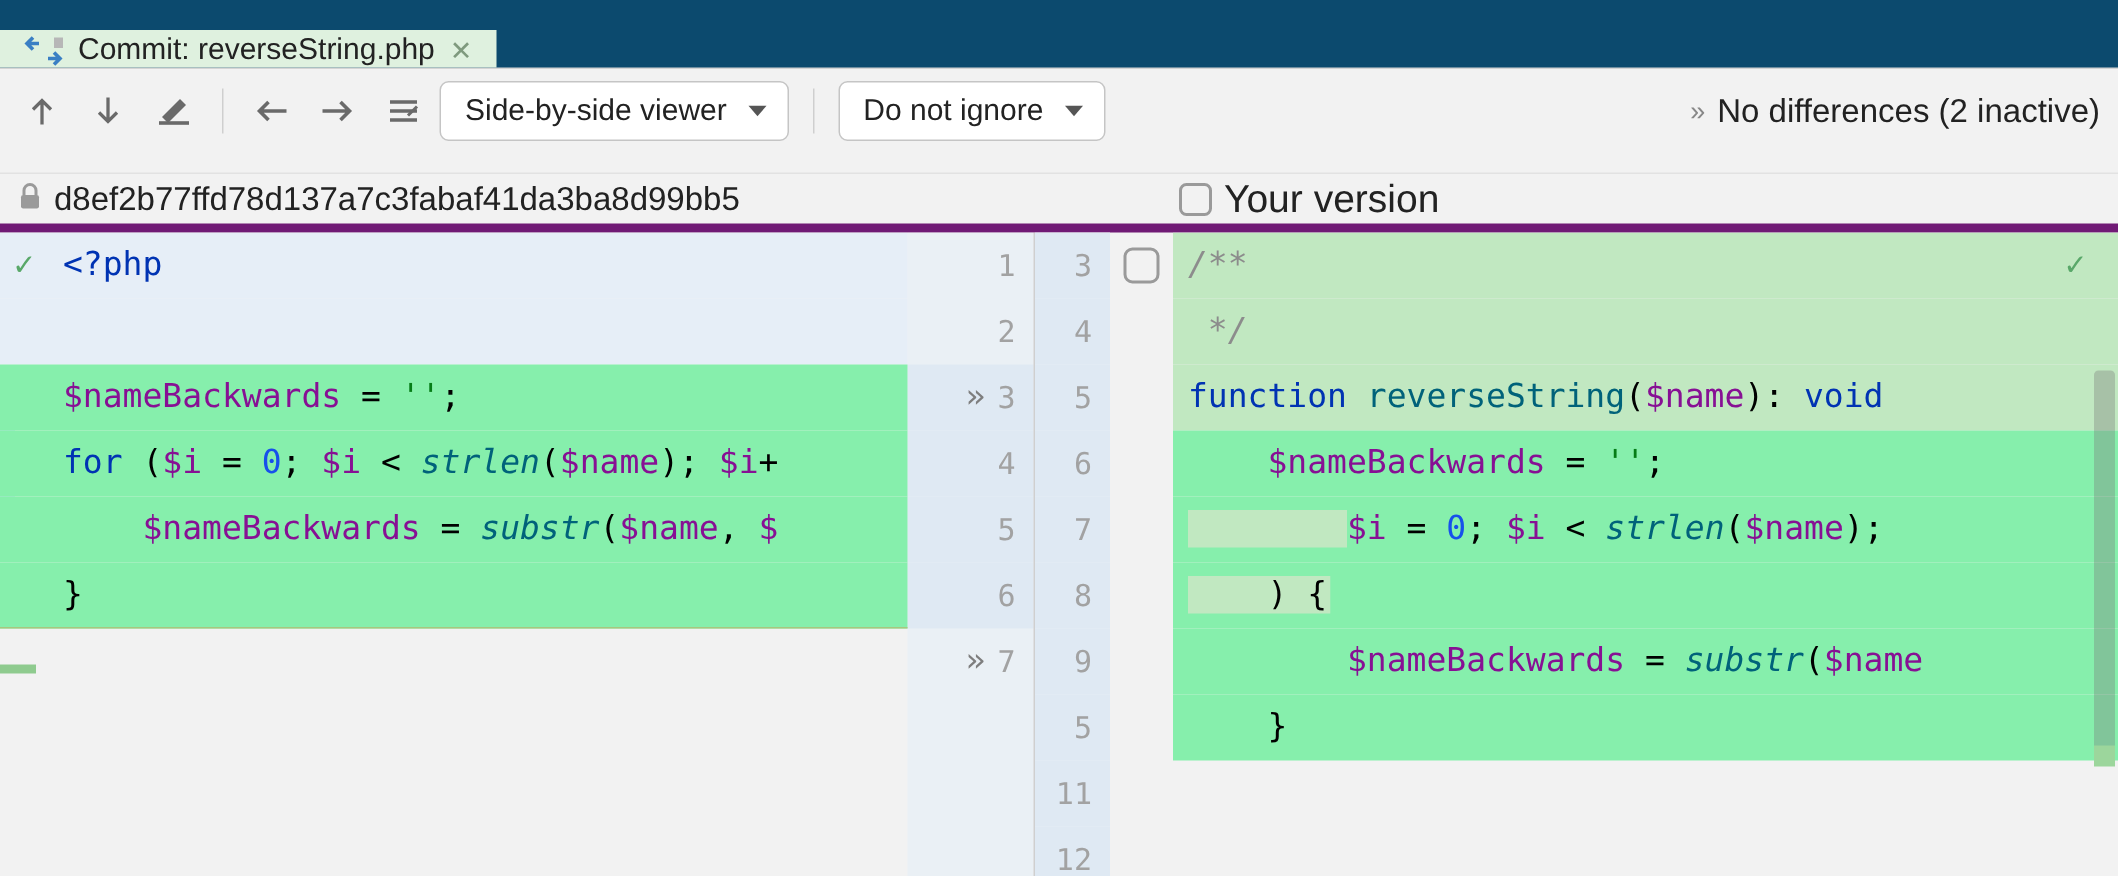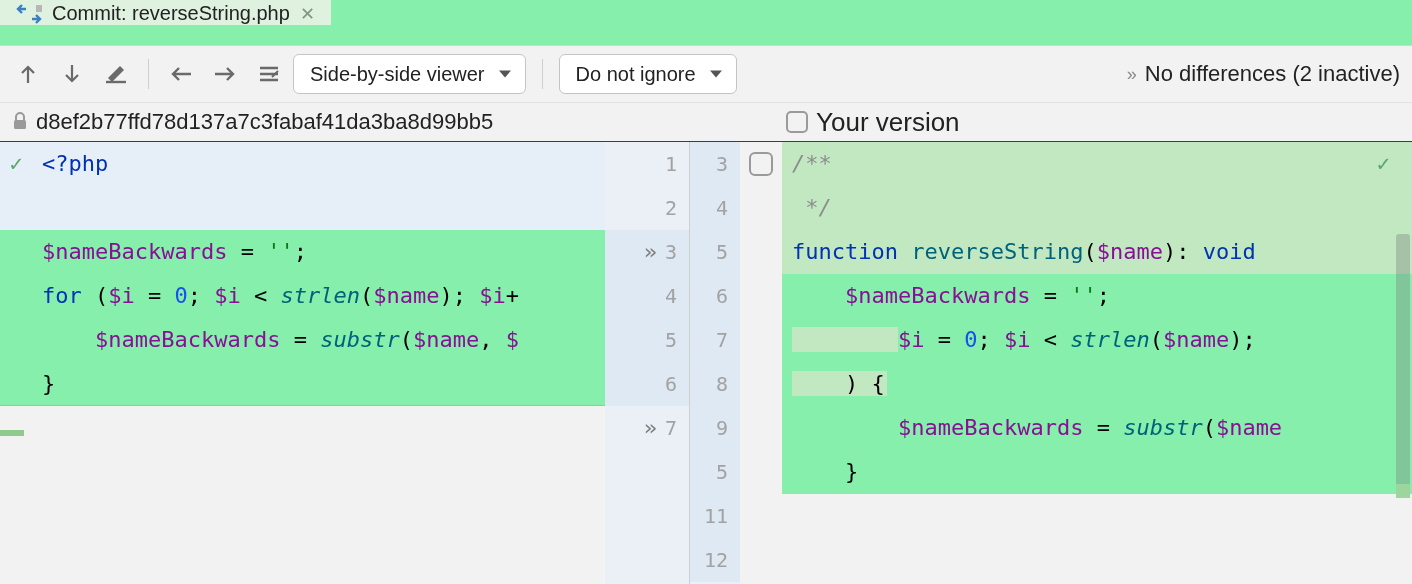--- a/index.html
+++ b/index.html
@@ -1,33 +1,33 @@
 <!DOCTYPE html>
 <html><head>
 <meta charset="utf-8">
 <style>
   * { margin: 0; padding: 0; box-sizing: border-box; }
   html, body { width: 1412px; height: 584px; font-family: -apple-system, "Segoe UI", Arial, sans-serif; font-size: 14px; overflow: hidden; background: #f2f2f2; }
   .root { display: flex; flex-direction: column; width: 100%; height: 100%; }
   
-  .tabbar { height: 46px; background: #86efac; display: flex; align-items: flex-start; border-bottom: 1px solid #d4d4d4; }
+  .tabbar { height: 46px; background: #0c4a6e; display: flex; align-items: flex-end; border-bottom: 1px solid #d4d4d4; }
   .tab { display: flex; align-items: center; gap: 10px; padding: 0 16px; background: #dff1df; border-top: 2px solid transparent; font-size: 20px; color: #222; }
   .tab-close { color: #7f9a7e; font-size: 18px; }
   .diff-icon { display: inline-flex; align-items: center; }
   
   .toolbar { height: 56px; display: flex; align-items: center; padding: 0 12px; background: #f2f2f2; gap: 8px; }
   .tb-group { display: flex; align-items: center; gap: 12px; }
   .tb-sep { width: 1px; height: 30px; background: #cfcfcf; margin: 0 8px; }
   .tb-btn { width: 32px; height: 32px; display: flex; align-items: center; justify-content: center; color: #6a6a6a; }
   .sel { height: 40px; border: 1px solid #c5c5c5; border-radius: 6px; background: #fff; padding: 0 40px 0 16px; font-size: 20px; display: flex; align-items: center; position: relative; color: #222;}
   .sel::after { content: ""; position: absolute; right: 14px; top: 50%; width: 0; height: 0; border-left: 6px solid transparent; border-right: 6px solid transparent; border-top: 7px solid #555; transform: translateY(-50%); }
   .status-right { margin-left: auto; display: flex; align-items: center; gap: 12px; font-size: 22px; color: #222; }
   .chev2 { color: #888; letter-spacing: -4px; font-size: 18px; }
   
-  .hdr { height: 40px; display: flex; align-items: center; background: #f2f2f2; border-top: 1px solid #e2e2e2; border-bottom: 1px solid #701a75; }
+  .hdr { height: 40px; display: flex; align-items: center; background: #f2f2f2; border-top: 1px solid #e2e2e2; border-bottom: 6px solid #701a75; margin-top: 13px; }
   .hdr-left, .hdr-right { display: flex; align-items: center; gap: 8px; padding: 0 12px; }
   .hdr-left { width: 774px; }
   .hash { font-size: 22px; color: #222; }
   .lock { color: #9a9a9a; }
   .chk { width: 22px; height: 22px; border: 2px solid #9a9a9a; border-radius: 5px; }
   .ver-label { font-size: 26px; color: #222; }
   
   .diff { flex: 1; display: flex; overflow: hidden; position: relative; }
   .pane-left { width: 605px; position: relative; }
   .gutter-l1 { width: 84px; background: #eaf0f5; text-align: right; }

